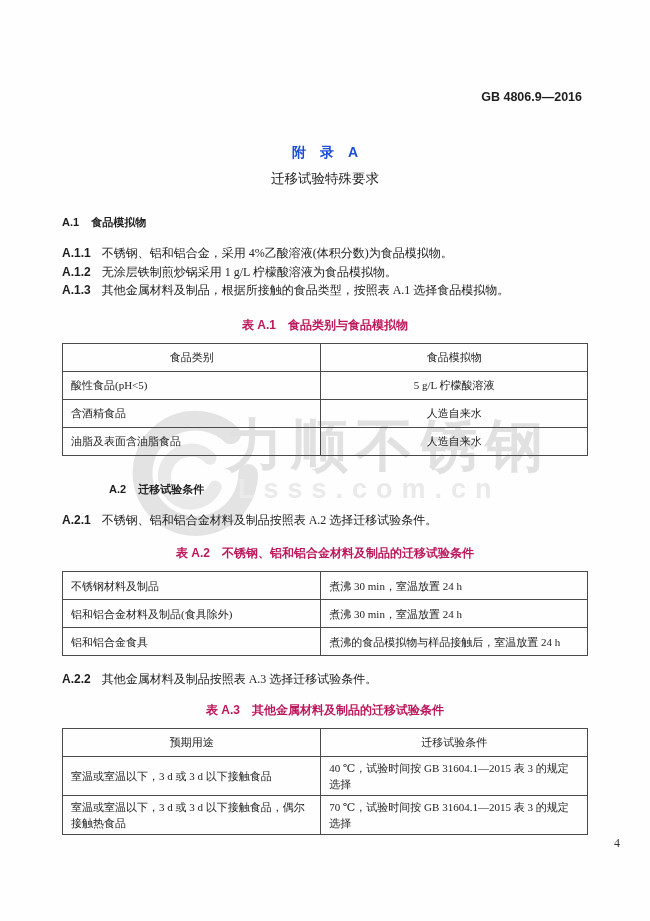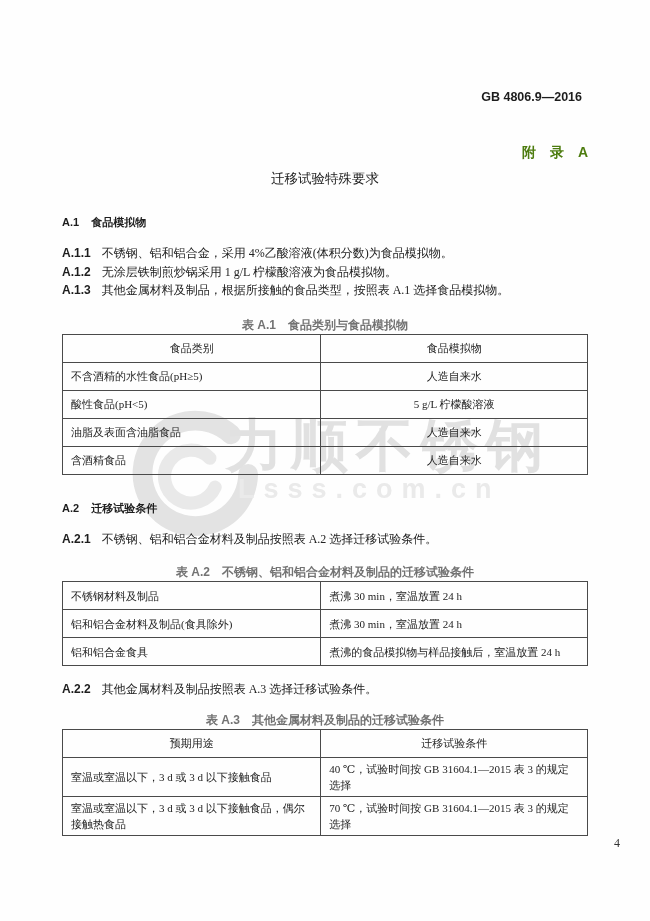--- a/index.html
+++ b/index.html
@@ -16,23 +16,23 @@
     z-index:1;
   }
   .doc-number{
     padding-top:90px;
     text-align:right;
     font-family:"Liberation Sans","DejaVu Sans",sans-serif;
     font-weight:bold;font-size:12.5px;color:#1d1d1d;
     padding-right:6px;
   }
   .app-title{
-    margin-top:40px;text-align:right;
-    font-family:"Liberation Sans","DejaVu Sans",sans-serif;
-    font-weight:bold;font-size:14px;color:#4d7c0f;
+    margin-top:40px;text-align:center;
+    font-family:"Liberation Sans","DejaVu Sans",sans-serif;
+    font-weight:bold;font-size:14px;color:#1d4ed8;
   }
   .app-subtitle{
     margin-top:8px;text-align:center;
     font-family:"Liberation Sans","DejaVu Sans",sans-serif;
     font-weight:normal;font-size:13.5px;color:#1d1d1d;
   }
   .sec-heading{
     margin-top:27px;
     font-family:"Liberation Sans","DejaVu Sans",sans-serif;
     font-weight:bold;font-size:11px;color:#1d1d1d;
@@ -40,39 +40,39 @@
   .sec-heading .cnum{margin-right:12px;}
   .clause{margin:0;font-size:12px;line-height:18.5px;color:#222;}
   .clause.first{margin-top:14px;}
   .clause .cnum{
     font-family:Liberation Sans, sans-serif;
     font-weight:bold;margin-right:11px;color:#1d1d1d;
   }
   .tbl-caption{
     text-align:center;
     font-family:"Liberation Sans","DejaVu Sans",sans-serif;
-    font-weight:bold;font-size:12px;color:#737373;
+    font-weight:bold;font-size:12px;color:#be185d;
   }
   .cap-a1{margin-top:17px;}
   .cap-a2{margin-top:16px;}
   .cap-a3{margin-top:13px;}
   table{
-    width:100%;border-collapse:collapse;
+    width:100%;border-collapse:collapse;margin-top:9px;
     font-size:11px;color:#222;background:transparent;
     border:1.5px solid #3a3a3a;
   }
   th,td{border:1px solid #4a4a4a;background:transparent;}
   th{
     font-weight:normal;text-align:center;
     height:23px;padding:2px 6px;
   }
   td{padding:3px 8px;height:21px;line-height:16px;text-align:left;}
   .t-a1 td.sim{text-align:center;}
   col.c1{width:49.2%;} col.c2{width:50.8%;}
-  .m-a2{margin-top:26px;}
+  .m-a2{margin-top:26px;margin-left:47px;}
   .pg-number{
     position:absolute;top:836px;right:30px;
     font-size:12px;color:#333;
   }
   
   .watermark{
     position:absolute;top:402px;left:128px;width:460px;height:150px;
     z-index:0;pointer-events:none;
   }
   .wm-logo{position:absolute;left:0;top:6px;width:132px;height:132px;}
@@ -130,33 +130,29 @@
       <colgroup>
           <col class="c1">
           <col class="c2">
         </colgroup>
       <tbody>
           <tr>
         <th>食品类别</th>
         <th>食品模拟物</th>
       </tr>
       <tr>
-        <td>不含酒精的水性食品(pH≥5)</td>
-        <td class="sim">人造自来水</td>
-      </tr>
-      <tr>
         <td>酸性食品(pH&lt;5)</td>
         <td class="sim">5 g/L 柠檬酸溶液</td>
       </tr>
       <tr>
+        <td>含酒精食品</td>
+        <td class="sim">人造自来水</td>
+      </tr>
+      <tr>
         <td>油脂及表面含油脂食品</td>
-        <td class="sim">人造自来水</td>
-      </tr>
-      <tr>
-        <td>含酒精食品</td>
         <td class="sim">人造自来水</td>
       </tr>
     </tbody>
       </table>
 
     <div class="sec-heading m-a2">
       <span class="cnum">A.2</span><span>迁移试验条件</span>
     </div>
 
     <p class="clause first">

